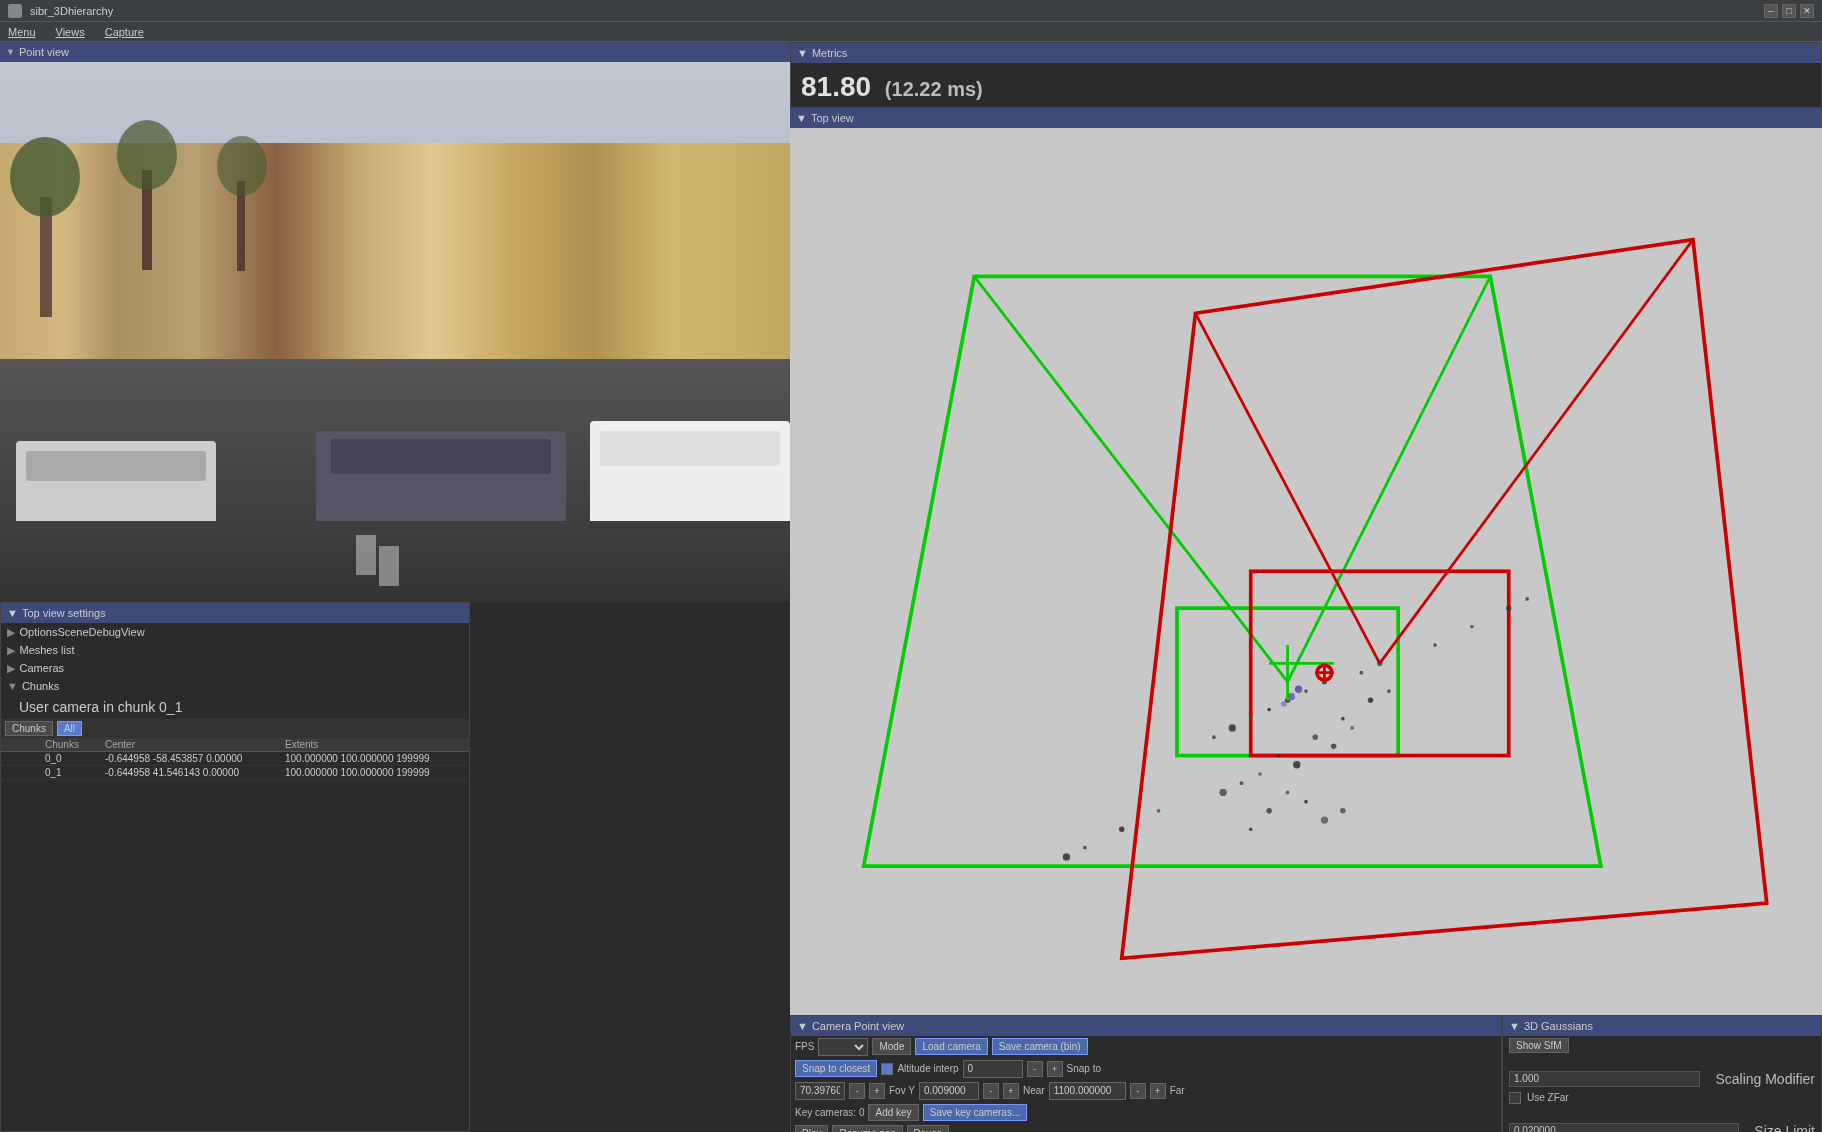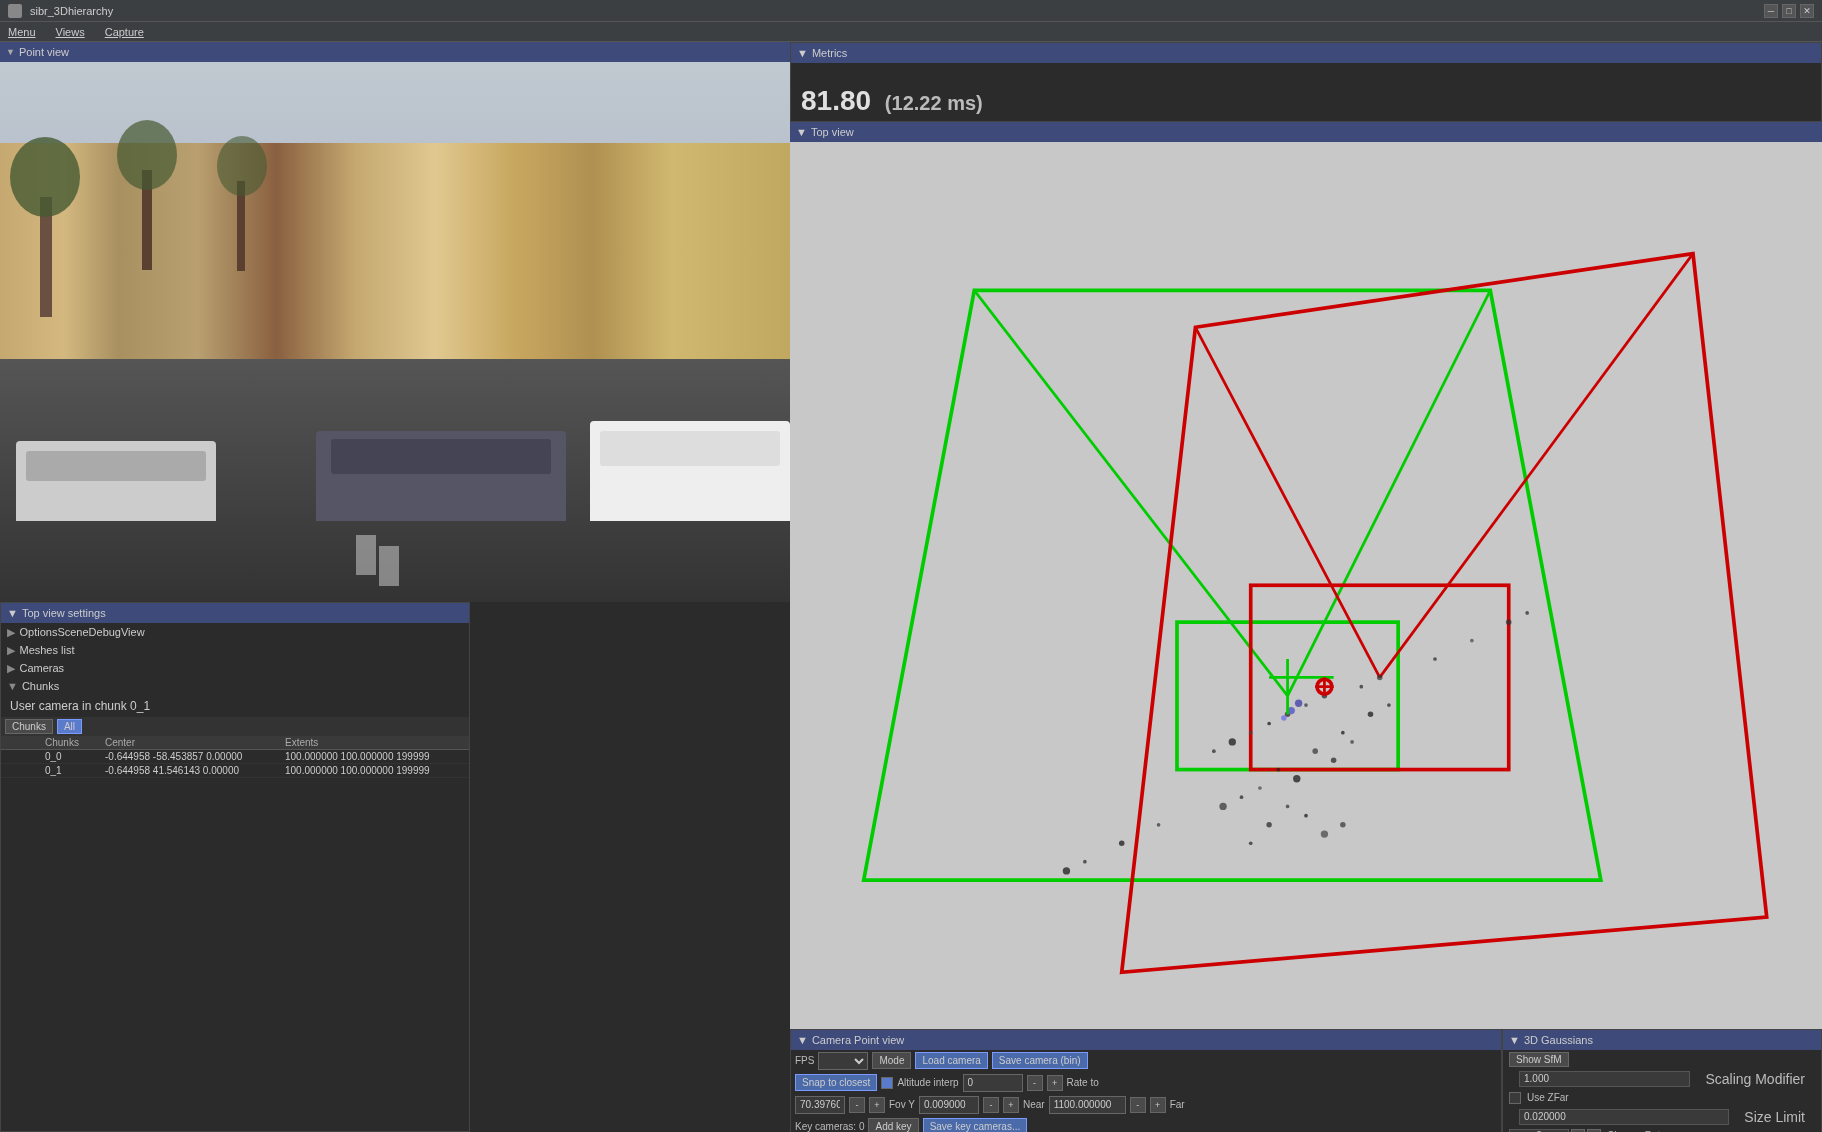--- a/index.html
+++ b/index.html
@@ -166,22 +166,22 @@
       display: flex;
       align-items: center;
       padding: 2px 6px;
       font-size: 11px;
       color: #ccc;
       cursor: pointer;
       height: 18px;
     }
     .tree-item .arrow { margin-right: 4px; color: #888; }
     .chunks-info {
-      padding: 4px 9px;
-      font-size: 12px;
+      padding: 4px 18px;
+      font-size: 14px;
       color: #ccc;
     }
     .chunks-toolbar {
       display: flex;
       gap: 4px;
       padding: 2px 4px;
       background: #333;
     }
     .chunks-btn {
       background: #4a4a4a;
@@ -313,41 +313,42 @@
       color: #ccc;
       font-size: 10px;
       padding: 1px 2px;
       width: 50px;
       height: 14px;
       text-align: center;
     }
     .full-width-row {
       display: flex;
       align-items: center;
-      padding: 1px 16px;
+      padding: 1px 6px;
       gap: 15px;
+      margin-top: 14px;
     }
     .full-width-input {
       flex: 1;
       background: #3a3a3a;
       border: 1px solid #555;
       color: #ccc;
       font-size: 10px;
       padding: 1px 4px;
       height: 16px;
     }
     .full-width-label {
       color: #bbb;
       font-size: 14px;
       white-space: nowrap;
     }
     .metrics-value {
       font-size: 28px;
       color: #e0e0e0;
-      padding: 22px 10px 4px;
+      padding: 8px 10px 4px;
       font-weight: bold;
     }
     
     .top-view-svg {
       width: 100%;
       height: 100%;
     }
     .fps-dropdown {
       background: #3a3a3a;
       border: 1px solid #666;
@@ -576,21 +577,21 @@
 
         <div class="cam-row">
           <button class="btn btn-blue">Snap to closest</button>
           <div class="checkbox-item">
             <div class="checkbox checked"></div>
             <span class="label-text">Altitude interp</span>
           </div>
           <input class="input-field input-sm" type="text" value="0" style="">
           <button class="stepper-btn">-</button>
           <button class="stepper-btn">+</button>
-          <span class="label-text">Rate to</span>
+          <span class="label-text">Snap to</span>
         </div>
 
         <div class="cam-row">
           <input class="input-field" style="width: 50px;" type="text" value="70.397606">
           <button class="stepper-btn">-</button>
           <button class="stepper-btn">+</button>
           <span class="label-text">Fov Y</span>
           <input class="input-field input-sm" type="text" value="0.009000" style="">
           <button class="stepper-btn">-</button>
           <button class="stepper-btn">+</button>

